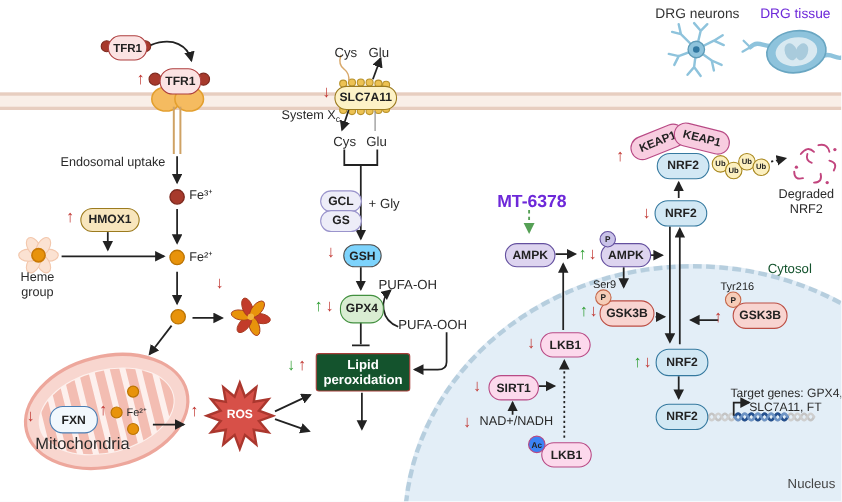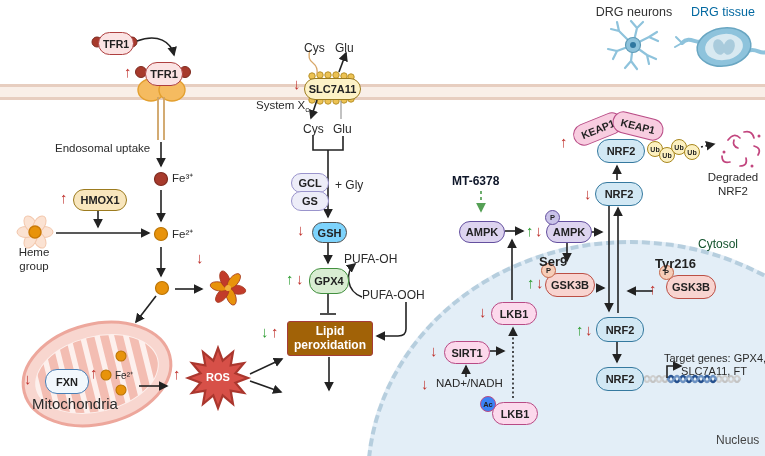--- a/index.html
+++ b/index.html
@@ -15,40 +15,40 @@
   .gold{background:#fdf2c6;border-color:#9c7b1f}
   .lav{background:#ededf8;border-color:#9a94cc}
   .gray{background:#7dd3fc;border-color:#4f4f4f}
   .green{background:#d9edd2;border-color:#42903f}
   .purple{background:#ddd4ef;border-color:#64509f}
   .redpill{background:#f8d4d0;border-color:#bb4f45}
   .pinkmag{background:#fcd9ec;border-color:#b84a85}
   .blue{background:#d2e8f4;border-color:#35799f}
   .keap{background:#f8cde0;border-color:#b84a85;font-size:10.5px}
   .fxnbox{background:#f2f8fd;border-color:#4a7fb5}
-  .boxred{background:#a16207;border-color:#a53c38;color:#fff;font-weight:700;
+  .boxred{background:#14532d;border-color:#a53c38;color:#fff;font-weight:700;
           flex-direction:column;line-height:1.12;font-size:12px;border-radius:3px}
   .boxdark{background:#6e2b2e;border-color:#5a2326;color:#fff;font-weight:700;
            font-size:12.5px;border-radius:3px}
   .circ{position:absolute;border-radius:50%;display:flex;align-items:center;justify-content:center;
         font-size:7.5px;font-weight:700;z-index:4;border:1.3px solid #666}
   .pcircA{background:#c9c2e8;border-color:#64509f}
   .pcircR{background:#f6cdb8;border-color:#c4674a}
   .accirc{background:#3b82f6;border-color:#b84a85}
   .ubc{background:#fcf0c0;border-color:#a8871e;font-size:7px}
   .lbl{position:absolute;font-size:11.5px;color:#2a2a2a;white-space:nowrap;z-index:3;line-height:1.2}
   .ctr{text-align:center}
   .ind{position:absolute;font-size:15px;font-weight:700;z-index:3;line-height:1}
   .red{color:#c13530}.grn{color:#2f9e33}
-  .site{position:absolute;font-size:13px;font-weight:700;color:#222;z-index:4}
+  .site{position:absolute;font-size:10px;font-weight:400;color:#222;z-index:4}
   .nucleus{position:absolute;left:366px;top:240px;width:520px;height:470px;border-radius:50%;
            background:#e3eef7;border:4px dashed #b6cede;z-index:0}
   .memb{position:absolute;left:0;top:84px;width:765px;height:10px;background:#f9efe8;
         border-top:3px solid #e7cec0;border-bottom:3px solid #e7cec0;z-index:0}
-  .mt{color:#0f172a;font-weight:700;font-size:12px}
+  .mt{color:#6d28d9;font-weight:700;font-size:16px}
   .roslbl{position:absolute;color:#fff;font-weight:700;font-size:11px;z-index:3}
   .small{font-size:10px}
 </style>
 </head>
 <body>
 
 <div class="cv">
 
   <div class="memb"></div>
   <div class="nucleus"></div>
@@ -273,21 +273,21 @@
   <div class="pill blue" style="left:595px;top:182px;width:46px;height:22px">NRF2</div>
   <div class="pill blue" style="left:596px;top:317px;width:46px;height:23px">NRF2</div>
   <div class="pill blue" style="left:596px;top:367px;width:46px;height:22px">NRF2</div>
 
   <div class="circ ubc" style="left:647px;top:141px;width:14px;height:14px">Ub</div>
   <div class="circ ubc" style="left:659px;top:147px;width:14px;height:14px">Ub</div>
   <div class="circ ubc" style="left:671px;top:139px;width:14px;height:14px">Ub</div>
   <div class="circ ubc" style="left:684px;top:144px;width:14px;height:14px">Ub</div>
 
   <div class="lbl ctr" style="left:593px;top:5px;width:82px;font-size:12.5px;color:#333">DRG neurons</div>
-  <div class="lbl ctr" style="left:683px;top:5px;width:80px;font-size:12.5px;color:#0369a1">DRG tissue</div>
+  <div class="lbl ctr" style="left:683px;top:5px;width:80px;font-size:12.5px;color:#6d28d9">DRG tissue</div>
 
   <div class="lbl" style="left:55px;top:142px">Endosomal uptake</div>
   <div class="lbl" style="left:172px;top:172px">Fe³⁺</div>
   <div class="lbl" style="left:172px;top:228px">Fe²⁺</div>
   <div class="lbl ctr" style="left:10px;top:246px;width:48px">
     <span style="display:block">Heme</span>
     <span style="display:block">group</span>
   </div>
   <div class="lbl" style="left:32px;top:395px;font-size:15px">Mitochondria</div>
   <div class="lbl small" style="left:115px;top:370px">Fe²⁺</div>

